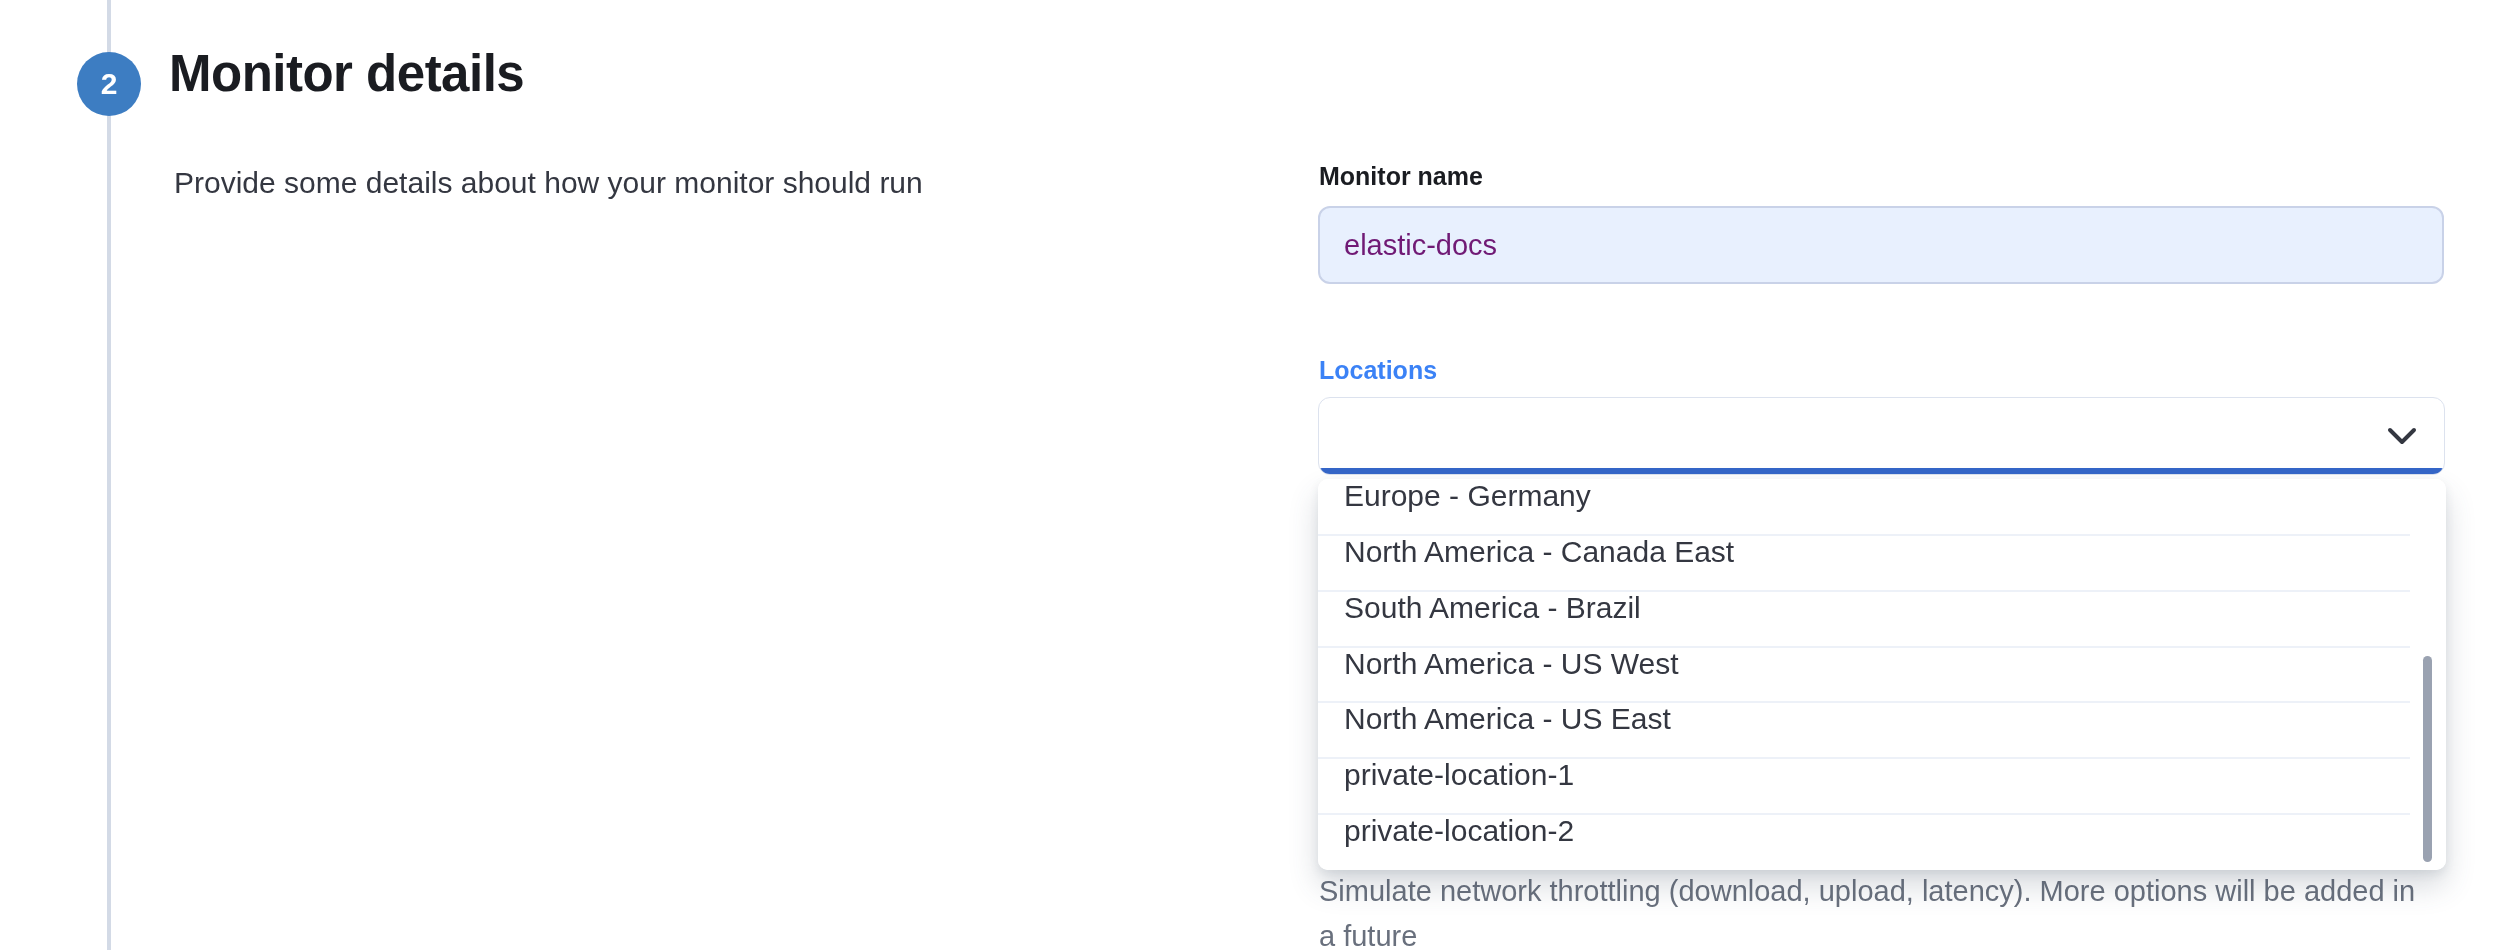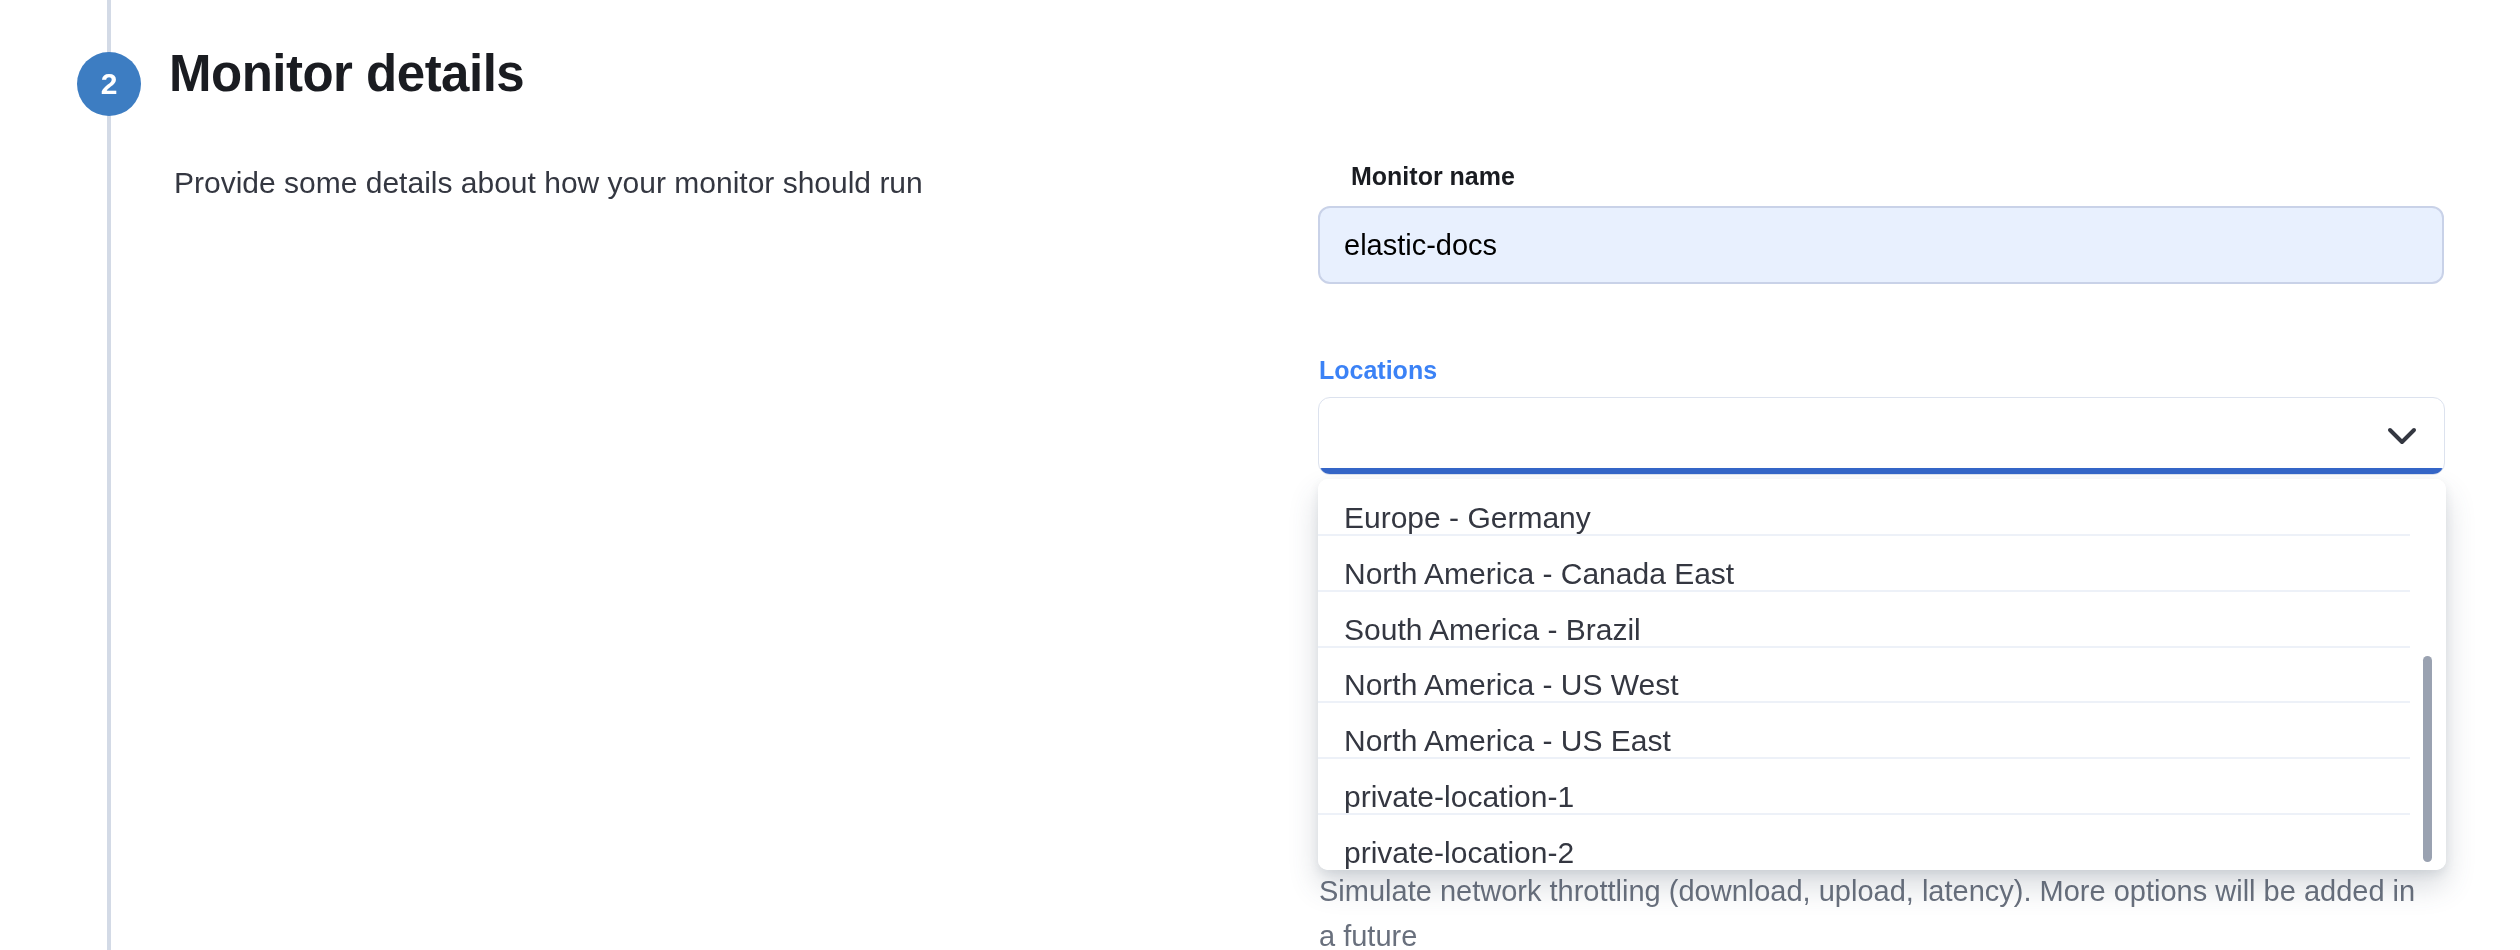--- a/index.html
+++ b/index.html
@@ -57,33 +57,33 @@
     left: 1318px; top: 0;
     width: 1128px; height: 950px;
   }
   .field-label {
     position: absolute;
     left: 1px;
     font-size: 25px;
     font-weight: 700;
     color: #1A1C21;
   }
-  .label-name { top: 162px; margin-left: 32px; }
+  .label-name { top: 162px; }
   .label-locations { top: 356px; color: #3b82f6; text-align: center; }
 
   .name-input {
     position: absolute;
     left: 0; top: 206px;
     width: 1126px; height: 78px;
     background: #E8F0FE;
     border: 2px solid #C9D2E8;
     border-radius: 12px;
     font-family: "Liberation Sans", "DejaVu Sans", sans-serif;
     font-size: 29px;
-    color: #000000;
+    color: #701a75;
     padding: 0 24px;
     outline: none;
   }
   .help-text {
     font-size: 29px;
     color: #69707D;
     line-height: 45px;
   }
   .help-name { position: absolute; left: 1px; top: 289px; }
 
@@ -121,21 +121,21 @@
     box-shadow: 0 16px 30px rgba(62, 74, 97, 0.20), 0 4px 10px rgba(62,74,97,0.10);
     display: flex;
     flex-direction: column;
     z-index: 5;
     overflow: hidden;
   }
   .option {
     position: relative;
     flex: 1 1 0;
     display: flex;
-    align-items: flex-end;
+    align-items: flex-start;
     padding-left: 26px;
     font-size: 30px;
     color: #343741;
     cursor: pointer;
     background: #ffffff;
   }
   .option + .option::before {
     content: "";
     position: absolute;
     left: 0; right: 36px; top: -1px;

